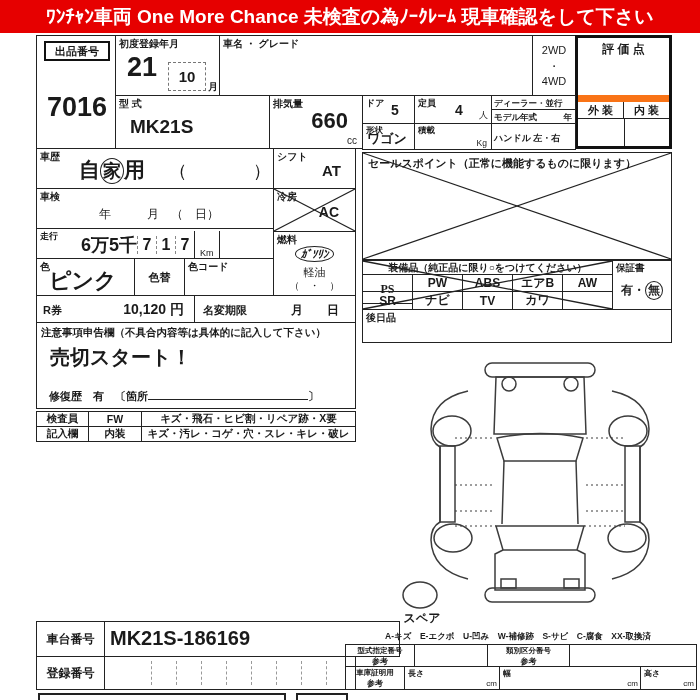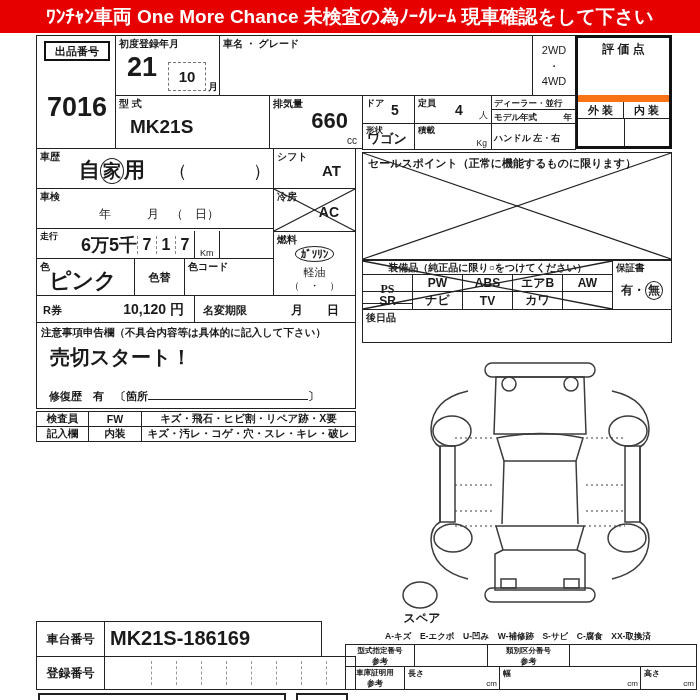--- a/index.html
+++ b/index.html
@@ -130,21 +130,21 @@
     <span style="display:inline-block;width:18px;text-align:center;border-left:1px dashed #888;font-size:16px;font-weight:bold;">7</span>
     <span style="display:inline-block;width:18px;text-align:center;border-left:1px dashed #888;font-size:16px;font-weight:bold;">1</span>
     <span style="display:inline-block;width:18px;text-align:center;border-left:1px dashed #888;font-size:16px;font-weight:bold;">7</span>
     <span style="display:inline-block;border-left:1px solid #222;border-right:1px solid #222;font-size:9px;height:27px;line-height:44px;padding:0 5px;">Km</span>
     <span style="display:inline-block;width:28px;height:27px;"></span>
   </div>
 </div>
 
 <div class="c" style="left:273px;top:231px;width:83px;height:65px;">
   <span class="l">燃料</span>
-  <div class="abs" style="left:0;top:12px;width:100%;text-align:center;">
+  <div class="abs" style="left:0;top:12px;width:100%;text-align:center;font-style:italic;">
     <span style="display:inline-block;border:1px solid #222;border-radius:50%;padding:1px 5px;font-size:11px;font-weight:bold;">ｶﾞｿﾘﾝ</span>
   </div>
   <div class="abs" style="left:0;top:33px;width:100%;text-align:center;font-size:11px;">軽油</div>
   <div class="abs" style="left:0;top:47px;width:100%;text-align:center;font-size:10px;">（　・　）</div>
 </div>
 
 <div class="c" style="left:36px;top:258px;width:99px;height:38px;">
   <span class="l">色</span>
   <span class="v" style="left:12px;top:7px;font-size:22px;">ピンク</span>
 </div>
@@ -275,21 +275,21 @@
       <path d="M231,95 L270,95 M231,142 L270,142 M231,168 L270,168 M229,183 L270,183"></path>
     </g>
   </g>
 </svg>
 <div class="abs" style="left:398px;top:610px;width:48px;text-align:center;font-size:12px;font-weight:bold;">スペア</div>
 <div class="abs" style="left:362px;top:631px;width:312px;text-align:center;font-size:8.5px;font-weight:bold;white-space:nowrap;">A-キズ　E-エクボ　U-凹み　W-補修跡　S-サビ　C-腐食　XX-取換済</div>
 
 <div class="c ctr" style="left:36px;top:621px;width:69px;height:36px;justify-content:center;">
   <span style="font-size:12px;font-weight:bold;">車台番号</span>
 </div>
-<div class="c" style="left:104px;top:621px;width:218px;height:36px;">
+<div class="c" style="left:104px;top:621px;width:296px;height:36px;">
   <span class="v" style="left:5px;top:5px;font-size:20px;">MK21S-186169</span>
 </div>
 <div class="c ctr" style="left:36px;top:656px;width:69px;height:34px;">
   <span style="font-size:12px;font-weight:bold;">登録番号</span>
 </div>
 <div class="c" style="left:104px;top:656px;width:252px;height:34px;">
   <div class="abs" style="right:4px;top:4px;bottom:4px;display:flex;">
     <span style="width:24px;border-left:1px dashed #999;"></span>
       <span style="width:24px;border-left:1px dashed #999;"></span>
       <span style="width:24px;border-left:1px dashed #999;"></span>

